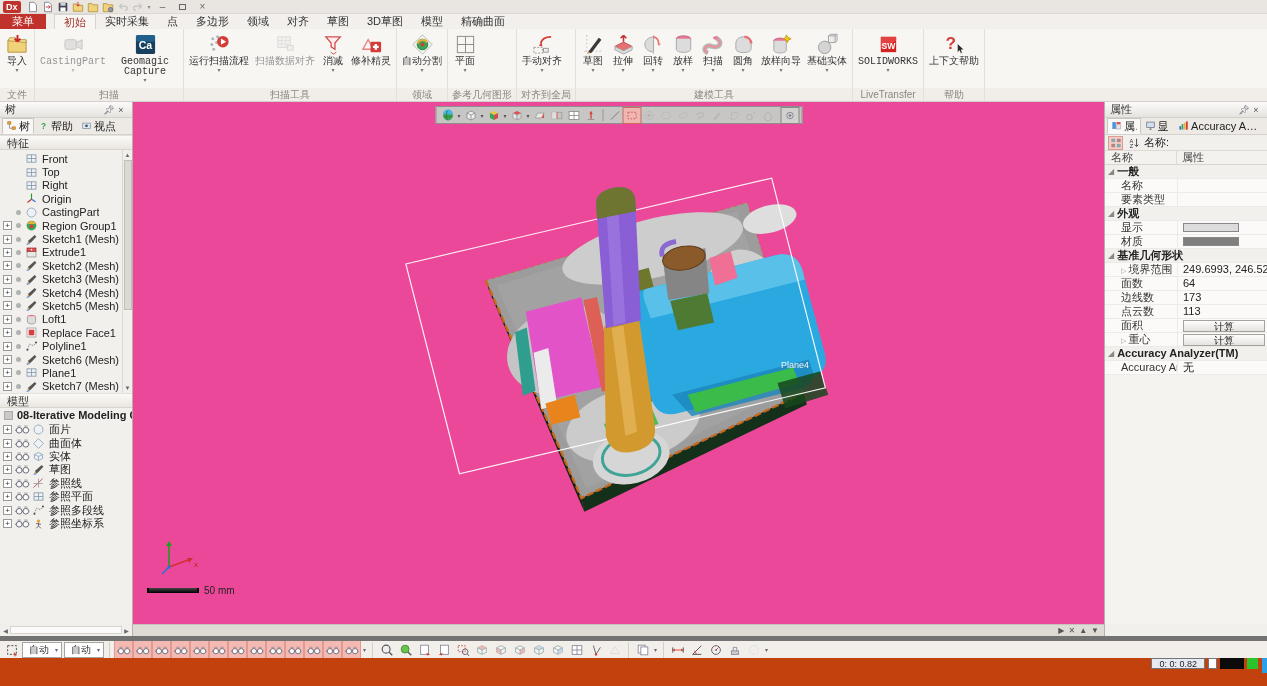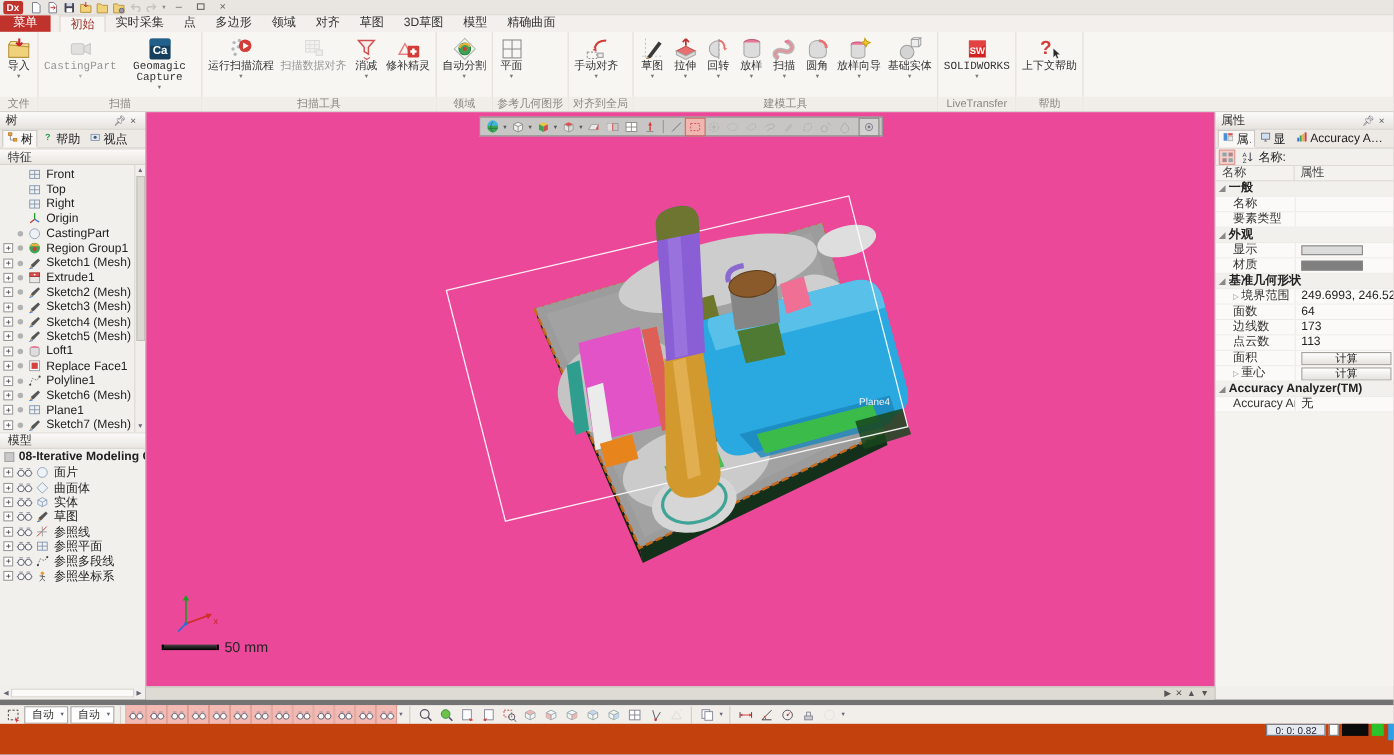--- a/index.html
+++ b/index.html
@@ -77,21 +77,21 @@
   .vbtn{width:17px;height:15px;display:flex;align-items:center;justify-content:center;flex:0 0 auto;}
   .vbtn svg{width:13px;height:13px;}
   .vbtn.active{background:#f0b6b0;outline:1px solid #d06860;}
   .vbtn.disabled{opacity:.4;}
   .vbtn.boxed{outline:1px solid #888;background:#d2d1cf;margin-left:5px;}
   .vcaret{font-size:6px;color:#555;width:6px;text-align:center;}
   .vsep{width:1px;height:12px;background:#979797;margin:0 3px;}
   .scene{position:absolute;left:0;top:0;width:100%;height:100%;}
   .plane-label{position:absolute;left:648px;top:258px;color:#f2f2f2;font-size:9px;}
   .triad{position:absolute;left:18px;bottom:46px;width:50px;height:42px;}
-  .scalebar{position:absolute;left:14px;bottom:28px;display:flex;align-items:center;gap:5px;font-size:13px;color:#222;}
+  .scalebar{position:absolute;left:14px;bottom:28px;display:flex;align-items:center;gap:5px;font-size:10px;color:#222;}
   .scalebar .bar{width:52px;height:5px;background:linear-gradient(#444,#000);border-left:2px solid #000;border-right:2px solid #000;}
 
   
   .right-panel{width:163px;flex:0 0 auto;background:#f2f0ed;border-left:1px solid #b5b1ac;display:flex;flex-direction:column;overflow:hidden;}
   .sortbar{height:16px;flex:0 0 auto;display:flex;align-items:center;gap:3px;padding:0 3px;border-bottom:1px solid #ddd9d4;}
   .sbtn{width:15px;height:14px;display:flex;align-items:center;justify-content:center;border:1px solid transparent;}
   .sbtn svg{width:12px;height:12px;}
   .sbtn.active{background:#f6cdc9;border-color:#dc9a92;}
   .pgrid-head{display:flex;height:14px;flex:0 0 auto;line-height:13px;border-bottom:1px solid #d8d4ce;color:#444;background:#f4f2ef;}
   .ph-name{width:72px;padding-left:6px;border-right:1px solid #ddd9d4;}

